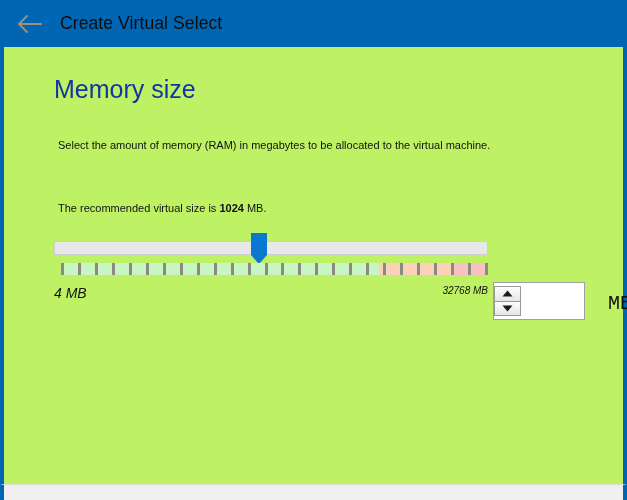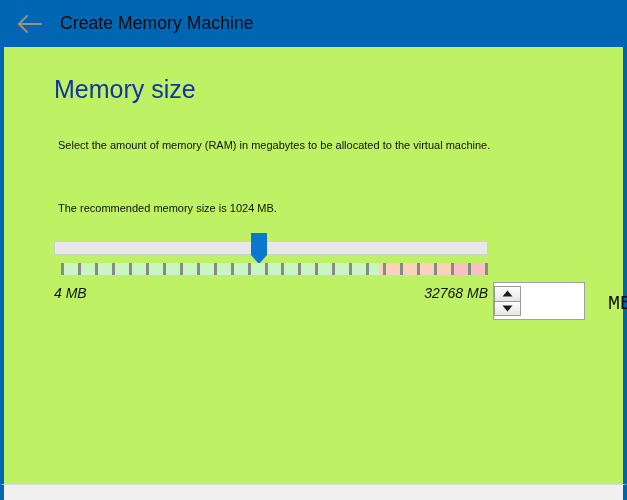--- a/index.html
+++ b/index.html
@@ -97,21 +97,21 @@
   }
   #desc-text {
     top: 87px;
     width: 528px;
   }
   #recommend-text {
     top: 150px;
     width: 528px;
     white-space: nowrap;
   }
-  #recommend-text b { font-weight: normal; }
+  #recommend-text b { font-weight: bold; }
 
   
   #slider-area {
     position: absolute;
     left: 50px;
     top: 190px;
     width: 434px;
     height: 60px;
     font-style: italic;
   }
@@ -161,21 +161,21 @@
     left: 0;
     top: 48px;
     font-size: 14px;
     color: #111111;
     white-space: nowrap;
   }
   #scale-max {
     position: absolute;
     right: 0;
     top: 48px;
-    font-size: 14px;
+    font-size: 10px;
     color: #111111;
     white-space: nowrap;
   }
 
   
   #spin-wrap {
     position: absolute;
     left: 489px;
     top: 235px;
     width: 92px;
@@ -234,30 +234,30 @@
 
   <div id="titlebar">
     <div id="back-button">
       <svg width="26" height="20" viewBox="0 0 26 20" aria-hidden="true">
         <g stroke="#9a8f78" stroke-width="2" fill="none" stroke-linecap="round" stroke-linejoin="round">
           <line x1="2" y1="10" x2="24" y2="10"></line>
           <polyline points="10,2 2,10 10,18"></polyline>
         </g>
       </svg>
     </div>
-    <div id="window-title">Create Memory Machine</div>
+    <div id="window-title">Create Virtual Select</div>
   </div>
 
   <div id="client">
 
     <div id="page-title">Memory size</div>
 
     <div id="desc-text" class="body-text">Select the amount of memory (RAM) in megabytes to be allocated to the virtual machine.</div>
 
-    <div id="recommend-text" class="body-text"><span>The recommended memory size is </span><b>1024</b><span> MB.</span></div>
+    <div id="recommend-text" class="body-text"><span>The recommended virtual size is </span><b>1024</b><span> MB.</span></div>
 
     <div id="slider-area">
       <div id="slider-track"></div>
       <div id="slider-thumb" style="left: 197.2px;">
         <svg width="16" height="32" viewBox="0 0 16 32" aria-hidden="true">
           <path d="M0 0 H16 V22 L8 31 L0 22 Z" fill="#0b78d0"></path>
         </svg>
       </div>
       <div id="tick-bar">
           <div class="tick-seg" style="left: 0px; width: 318.115px; background: rgb(201, 245, 195);"></div>

